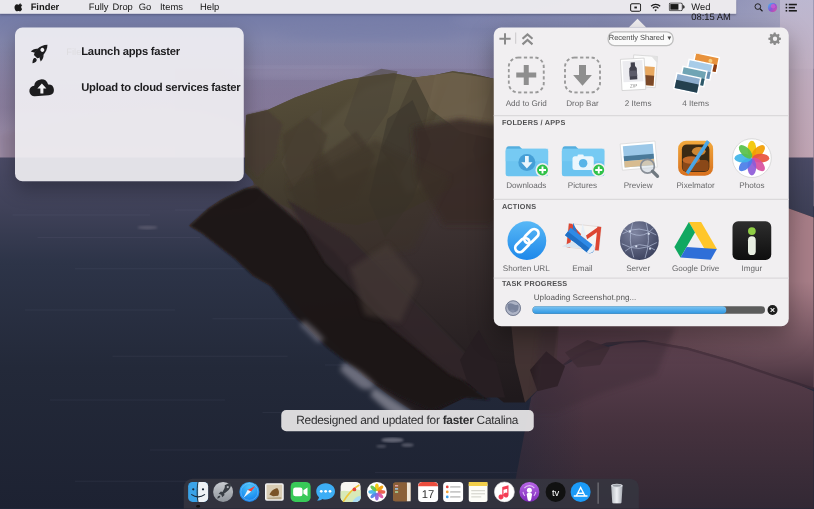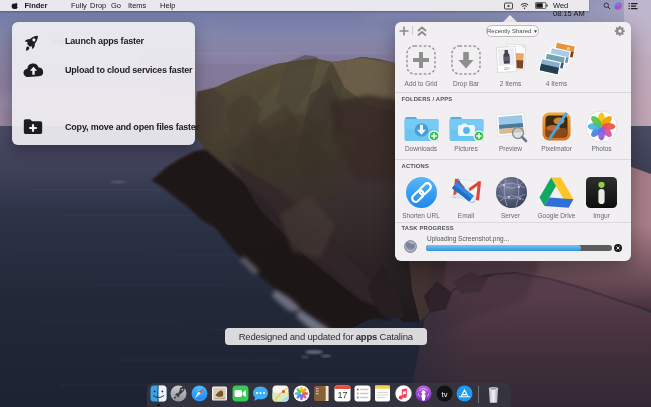--- a/index.html
+++ b/index.html
@@ -230,27 +230,20 @@
 </svg>
 <span class="tx">Launch apps faster</span>
 </div>
 <div class="row" style="top:39.5px;">
 <svg class="ic" width="21" height="19" viewBox="0 0 24 22">
 <path fill="#1d1d1f" d="M5.5,18.5 a4.8,4.8 0 0 1 -0.6,-9.6 a6.6,6.6 0 0 1 12.9,-1.3 a5,5 0 0 1 1.7,9.8 q-0.6,0.12 -1.3,0.12 Z"></path>
 <path fill="#f2f1f4" d="M12,6.8 L16.2,11.4 H13.4 V16 H10.6 V11.4 H7.8 Z"></path>
 </svg>
 <span class="tx">Upload to cloud services faster</span>
 </div>
-<div class="row" style="top:96.5px;">
-<svg class="ic" width="20" height="17" viewBox="0 0 24 20">
-<path fill="#1d1d1f" d="M1,3.2 a2,2 0 0 1 2,-2 h5.4 l2.6,2.6 H21 a2,2 0 0 1 2,2 V17 a2,2 0 0 1 -2,2 H3 a2,2 0 0 1 -2,-2 Z"></path>
-<path fill="#f2f1f4" d="M10.7,7.3 h2.6 v3.2 h3.2 v2.6 h-3.2 v3.2 h-2.6 v-3.2 h-3.2 v-2.6 h3.2 Z"></path>
-</svg>
-<span class="tx">Copy, move and open files faster</span>
-</div>
 </div>
 
 <div id="rarrow"></div>
 <div id="rpanel"></div>
 
 <svg class="abs" style="left:399px;top:25.5px" width="10" height="10" viewBox="0 0 10 10">
     <path d="M5,0.5 V9.5 M0.5,5 H9.5" stroke="#8a8a8a" stroke-width="1.6"></path>
   </svg>
 <div class="abs" style="left:411.5px;top:26px;width:1px;height:9px;background:#d2d0d2;"></div>
 <svg class="abs" style="left:416px;top:25.5px" width="12" height="11" viewBox="0 0 12 11">
@@ -460,21 +453,21 @@
 <circle cx="6.5" cy="6.5" r="5.9" fill="none" stroke="#6a7288" stroke-width="0.7"></circle>
 </svg>
 <div class="abs" style="left:427px;top:235px;font-size:6.5px;color:#555;">Uploading Screenshot.png...</div>
 <div class="abs" style="left:425.5px;top:244.5px;width:186.5px;height:6.5px;background:#5c5c5c;border-radius:3.25px;"></div>
 <div class="abs" style="left:425.5px;top:244.5px;width:155px;height:6.5px;background:linear-gradient(#7cc4f2,#2e96e2);border-radius:3.25px;"></div>
 <div class="abs" style="left:613.5px;top:243.7px;width:8px;height:8px;border-radius:50%;background:#1d1d1d;"></div>
 <svg class="abs" style="left:615.5px;top:245.7px" width="4" height="4" viewBox="0 0 4 4">
     <path d="M0.5,0.5 L3.5,3.5 M3.5,0.5 L0.5,3.5" stroke="#f0f0f0" stroke-width="0.9"></path>
   </svg>
 
-<div id="caption">Redesigned and updated for <b>apps</b> Catalina</div>
+<div id="caption">Redesigned and updated for <b>faster</b> Catalina</div>
 
 <div id="dock"></div>
 
 <svg class="dk" style="left:150.0px" viewBox="0 0 17 17">
     <rect x="0.5" y="0.5" width="16" height="16" rx="3.5" fill="#3aa3e8"></rect>
     <path d="M8.5,0.5 h4.5 a3.5,3.5 0 0 1 3.5,3.5 v9 a3.5,3.5 0 0 1 -3.5,3.5 h-4.5 Z" fill="#eef2f6"></path>
     <path d="M8.5,0.5 C7.5,3 7.5,14 8.5,16.5" fill="none" stroke="#222" stroke-width="0.7"></path>
     <circle cx="4.6" cy="6.4" r="0.9" fill="#1a2a3a"></circle>
     <circle cx="12.4" cy="6.4" r="0.9" fill="#1a2a3a"></circle>
     <path d="M3,10.5 Q8.5,14.5 14,10.5" fill="none" stroke="#1a2a3a" stroke-width="0.9"></path>

